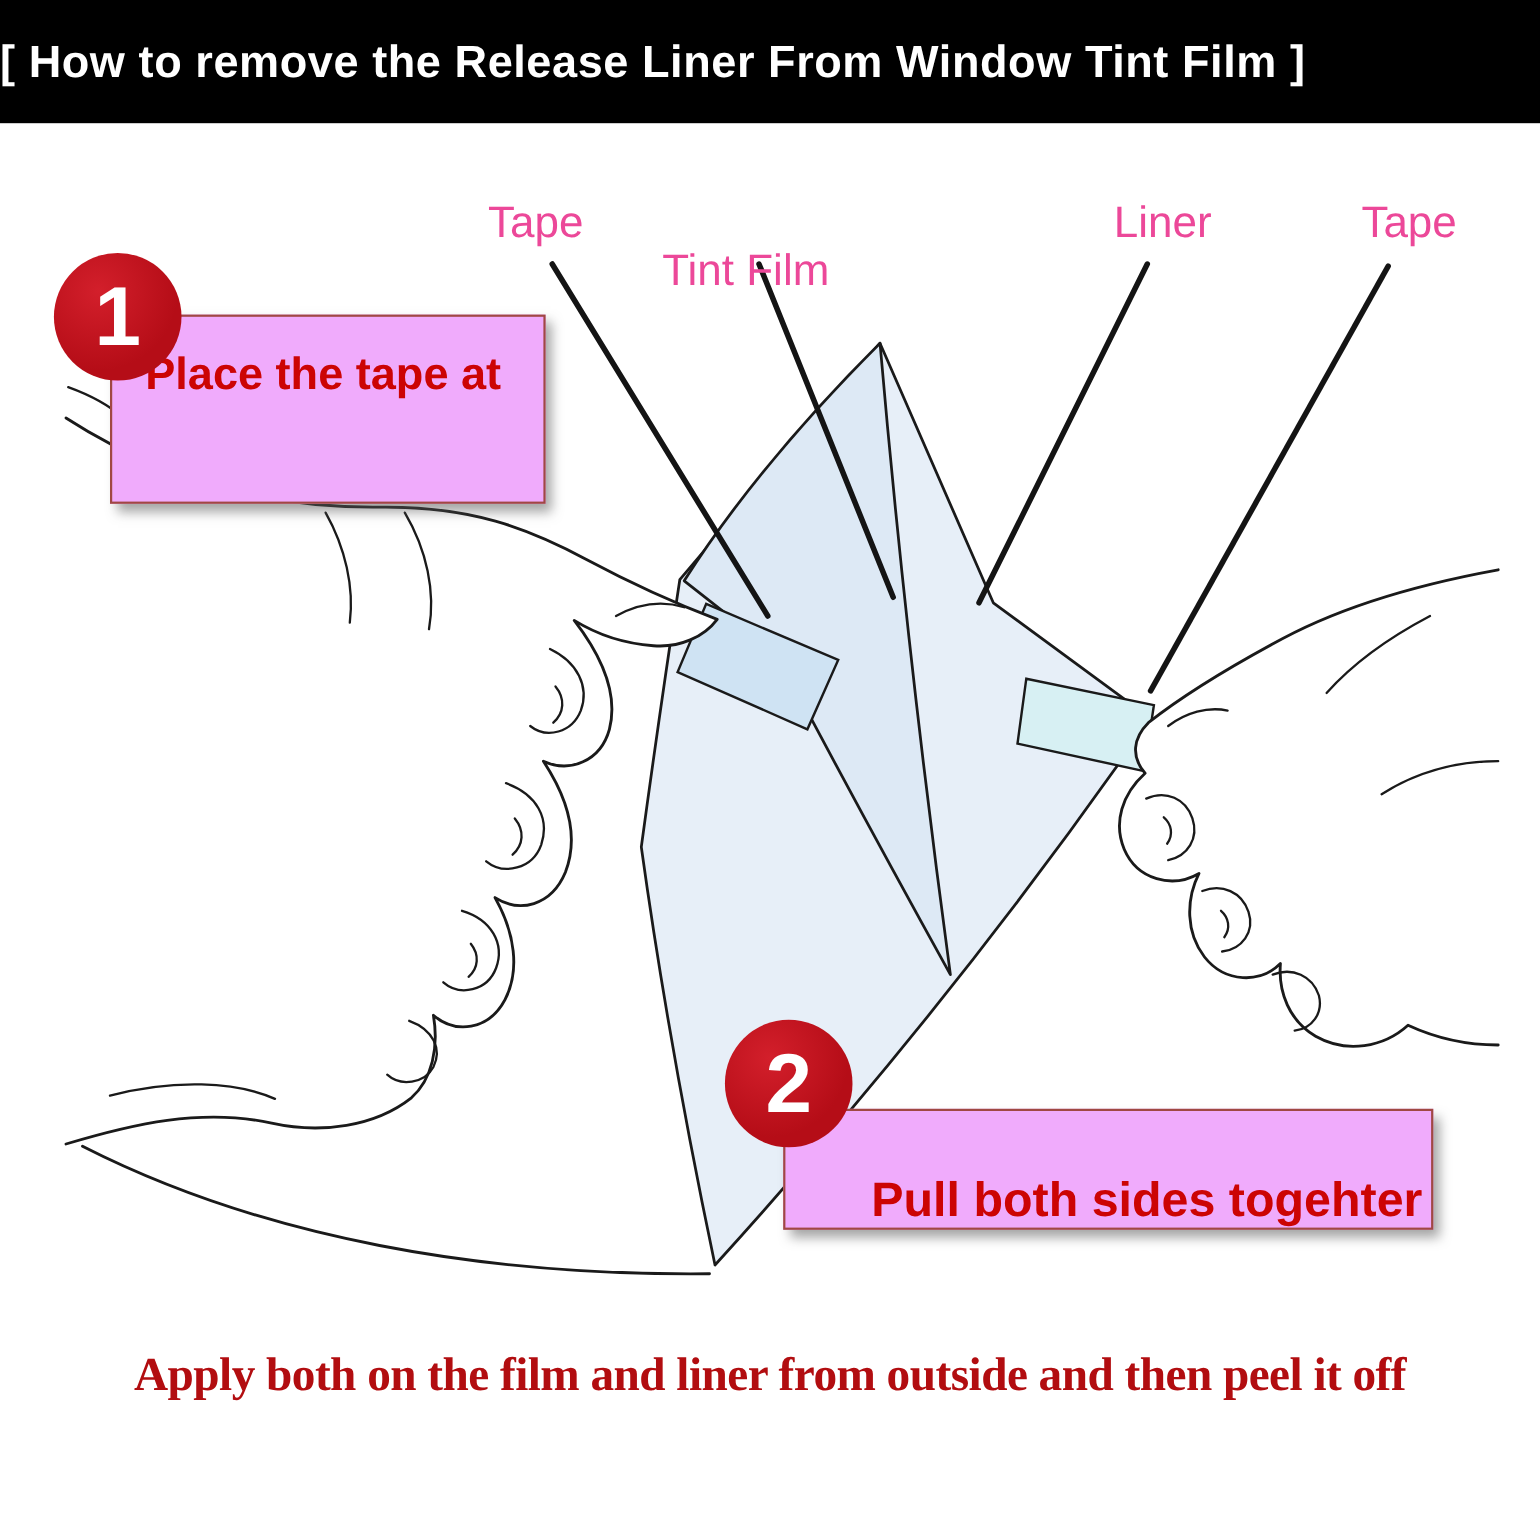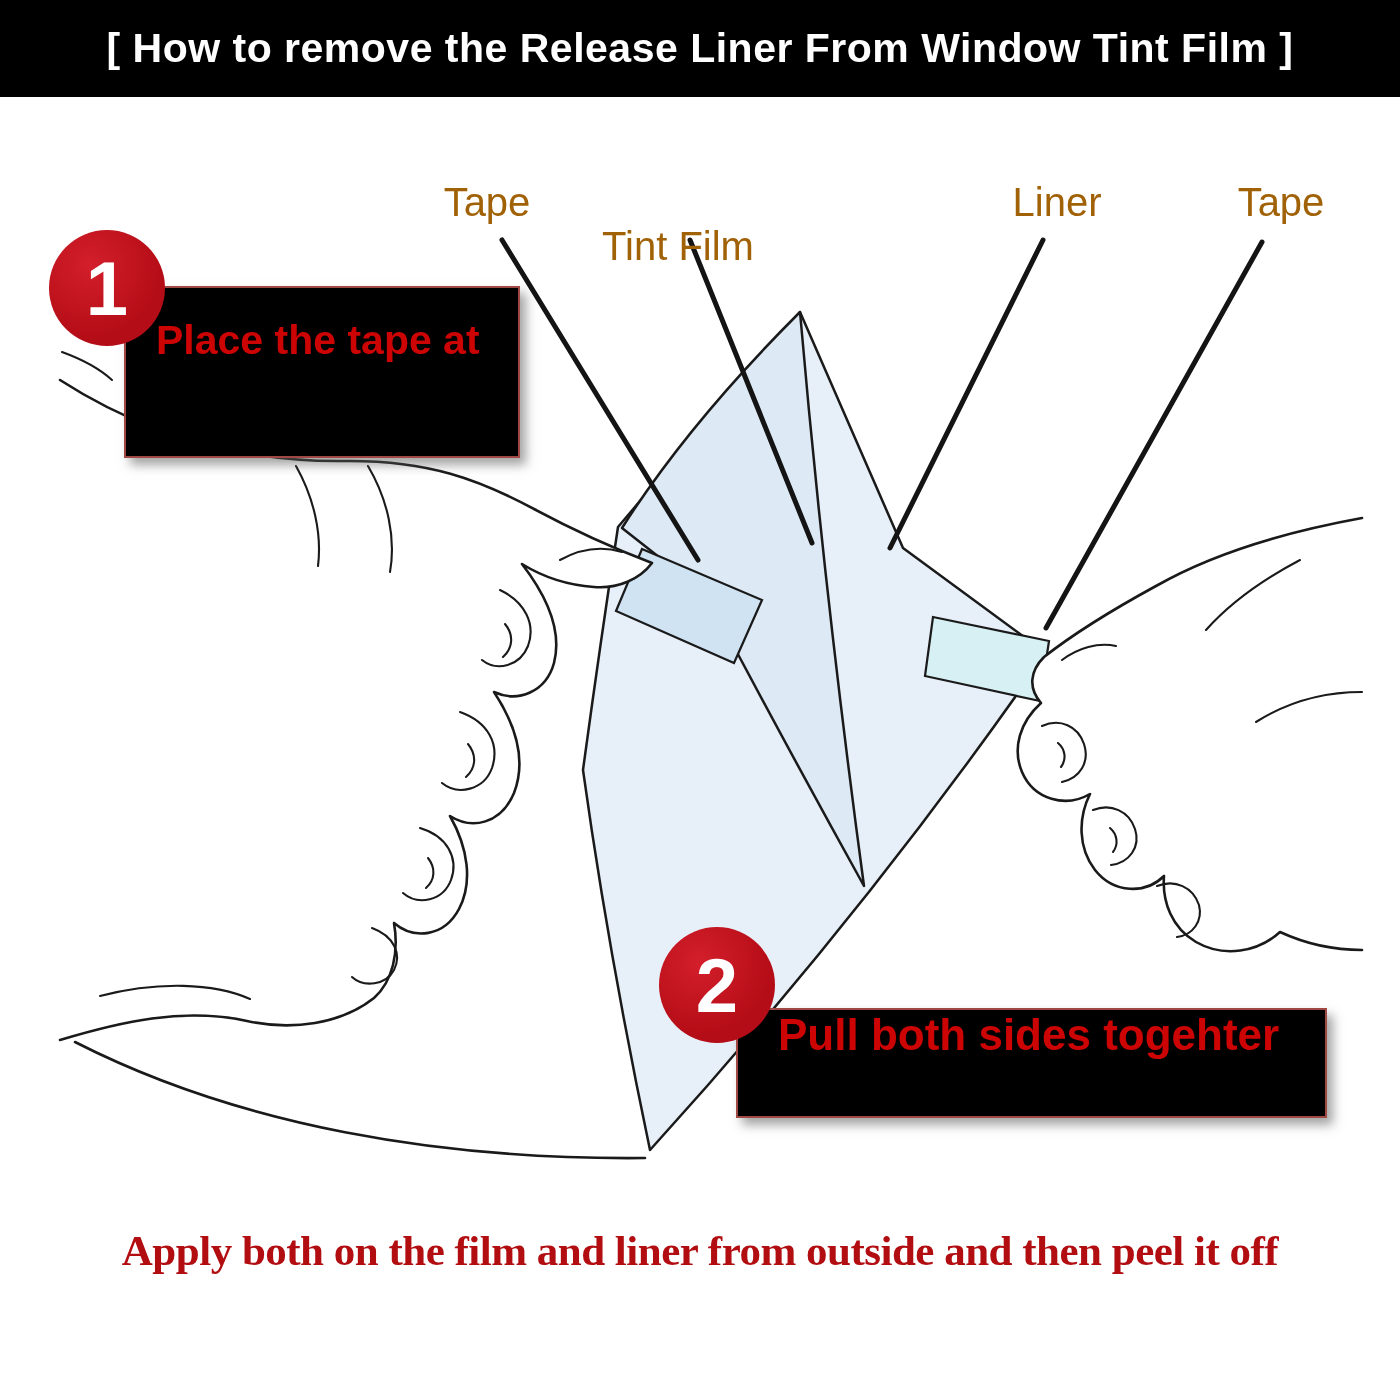--- a/index.html
+++ b/index.html
@@ -1,49 +1,49 @@
 <!DOCTYPE html>
 <html style="--header-bg: #000000; --header-text: #ffffff; --accent-red: #b50d17; --step-text-red: #cc0404; --caption-red: #b20d10; --film-blue: #e7eff8; --film-flap-blue: #dde9f5; --tape-blue: #cfe3f3; --tape-cyan: #d7f0f3;"><head>
 <meta charset="utf-8">
 <style>
   html,body{margin:0;padding:0;background:#ffffff;}
   .canvas{position:relative;width:1400px;height:1400px;background:#fff;overflow:hidden;
           font-family:"Liberation Sans",sans-serif;}
 
   
-  .banner{position:absolute;top:0;left:0;width:100%;height:97px;background:var(--header-bg,#000);
-          display:flex;align-items:center;justify-content:center;}
+  .banner{position:absolute;top:0;left:0;width:100%;height:112px;background:var(--header-bg,#000);
+          display:flex;align-items:center;justify-content:flex-start;}
   .banner h1{margin:0;color:var(--header-text,#fff);font-size:41px;font-weight:bold;letter-spacing:.5px;}
 
   
   .art{position:absolute;top:0;left:0;width:1400px;height:1400px;}
   .leader{stroke:#141414;stroke-width:5;stroke-linecap:round;}
   .film-back{fill:var(--film-blue,#e7eff8);stroke:#1a1a1a;stroke-width:2.5;stroke-linejoin:round;}
   .film-flap{fill:var(--film-flap-blue,#dde9f5);stroke:#1a1a1a;stroke-width:2.5;stroke-linejoin:round;}
   .tape-l{fill:var(--tape-blue,#cfe3f3);stroke:#1a1a1a;stroke-width:2.2;}
   .tape-r{fill:var(--tape-cyan,#d7f0f3);stroke:#1a1a1a;stroke-width:2.2;}
   .hand-fill{fill:#ffffff;stroke:none;}
   .hand-stroke{fill:none;stroke:#1a1a1a;stroke-width:2.6;stroke-linecap:round;stroke-linejoin:round;}
   .detail{fill:none;stroke:#1a1a1a;stroke-width:2.1;stroke-linecap:round;}
 
   
-  .part-label{position:absolute;transform:translateX(-50%);font-size:40px;color:#a16207;white-space:nowrap;}
+  .part-label{position:absolute;transform:translateX(-50%);font-size:40px;color:#ec4899;white-space:nowrap;}
   .lbl-tape-left{left:487px;top:180px;}
   .lbl-tint-film{left:678px;top:180px;margin-top:44px;}
   .lbl-liner{left:1057px;top:180px;}
   .lbl-tape-right{left:1281px;top:180px;}
 
   
-  .callout{position:absolute;background:#000000;border:2px solid #a04843;
+  .callout{position:absolute;background:#f0abfc;border:2px solid #a04843;
            box-shadow:6px 7px 10px rgba(90,90,90,.55);
-           color:var(--step-text-red,#cc0404);font-weight:bold;box-sizing:border-box;margin-left:24px;}
+           color:var(--step-text-red,#cc0404);font-weight:bold;box-sizing:border-box;}
   .callout-1{left:100px;top:286px;width:396px;height:172px;padding:26px 0 0 30px;font-size:41px;line-height:1.28;}
   .callout-1 .line{display:block;}
-  .callout-2{left:712px;top:1008px;width:591px;height:110px;display:flex;align-items:flex-start;
-             padding-left:40px;font-size:44px;}
+  .callout-2{left:712px;top:1008px;width:591px;height:110px;display:flex;align-items:flex-end;
+             padding-left:78px;font-size:44px;}
   .badge{position:absolute;width:116px;height:116px;border-radius:50%;
          background:radial-gradient(circle at 35% 30%, #d31f2b 0%, var(--accent-red,#b50d17) 65%);
          color:#fff;display:flex;align-items:center;justify-content:center;
          font-size:76px;font-weight:bold;}
   .badge-1{left:49px;top:230px;}
   .badge-2{left:659px;top:927px;}
 
   
   .caption{position:absolute;top:1226px;left:0;width:100%;margin:0;text-align:center;
            font-family:"Liberation Serif",serif;font-weight:bold;font-size:43px;

